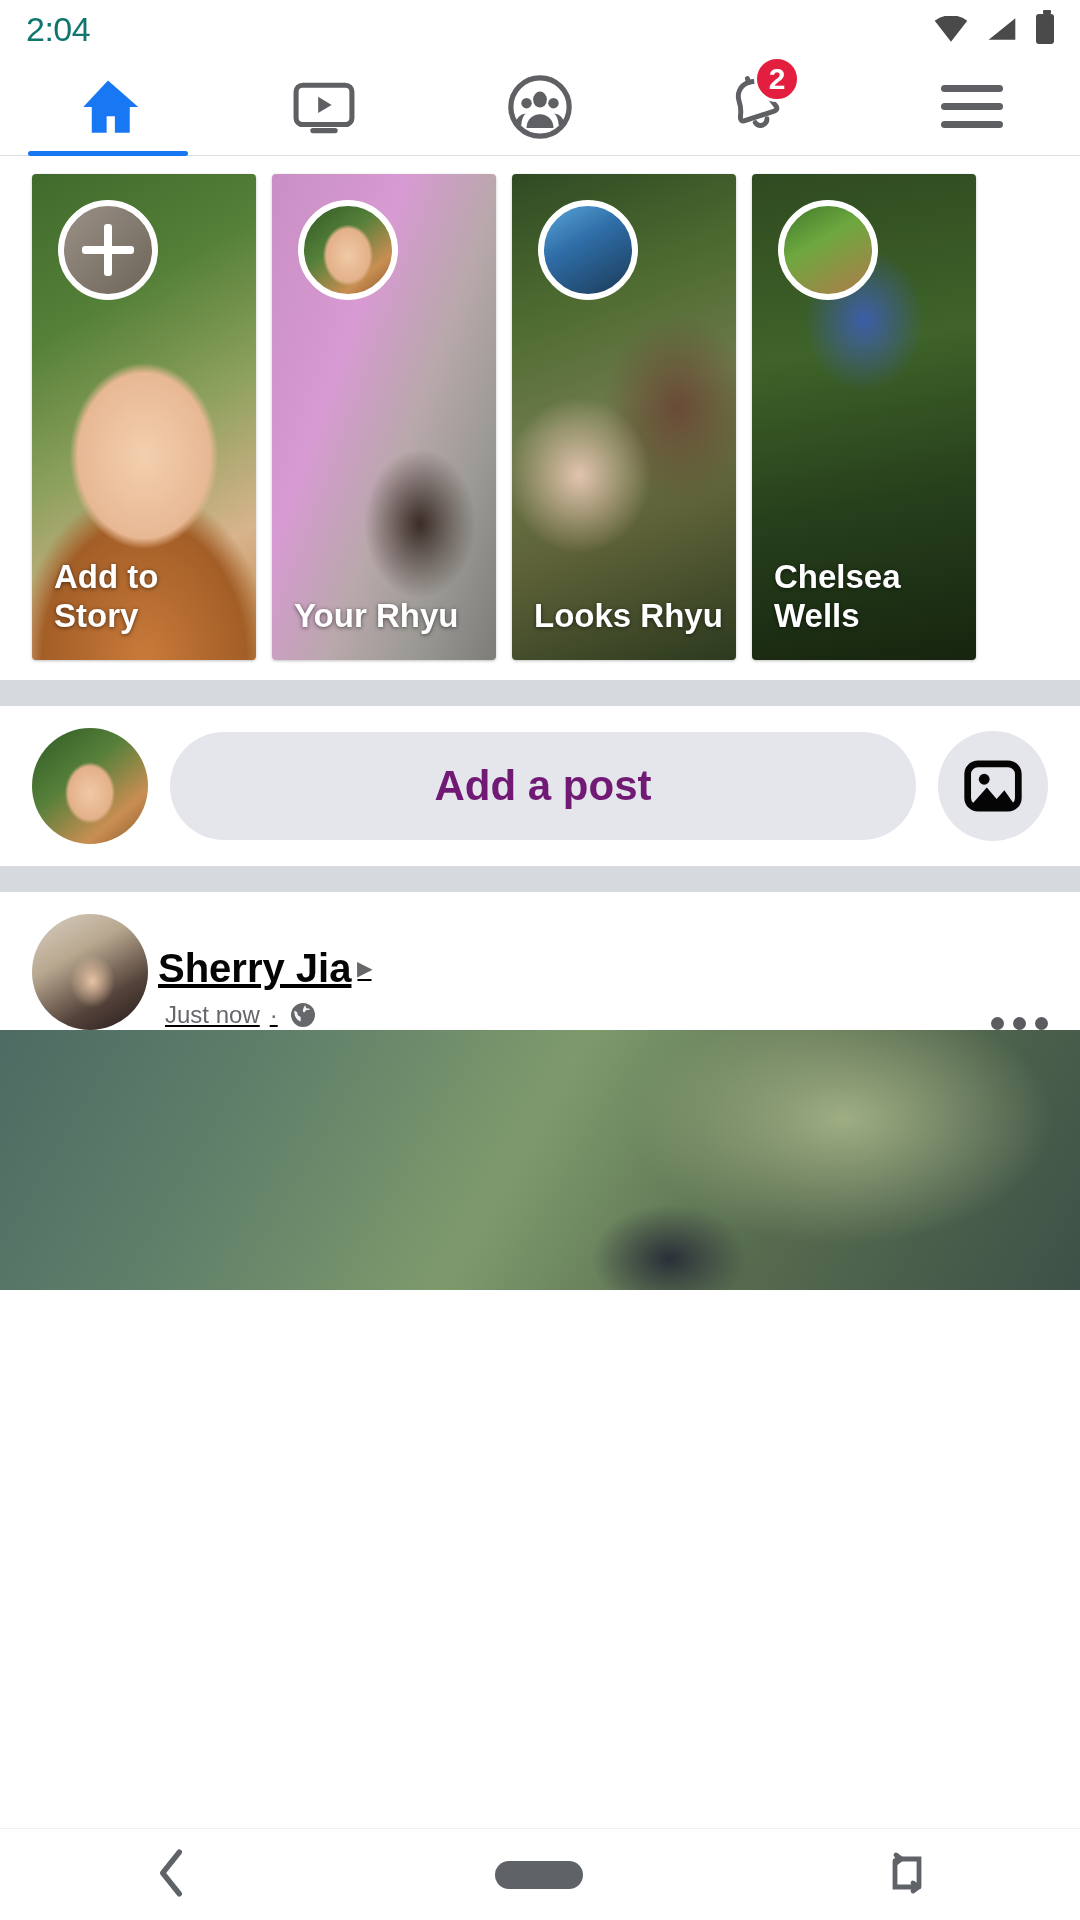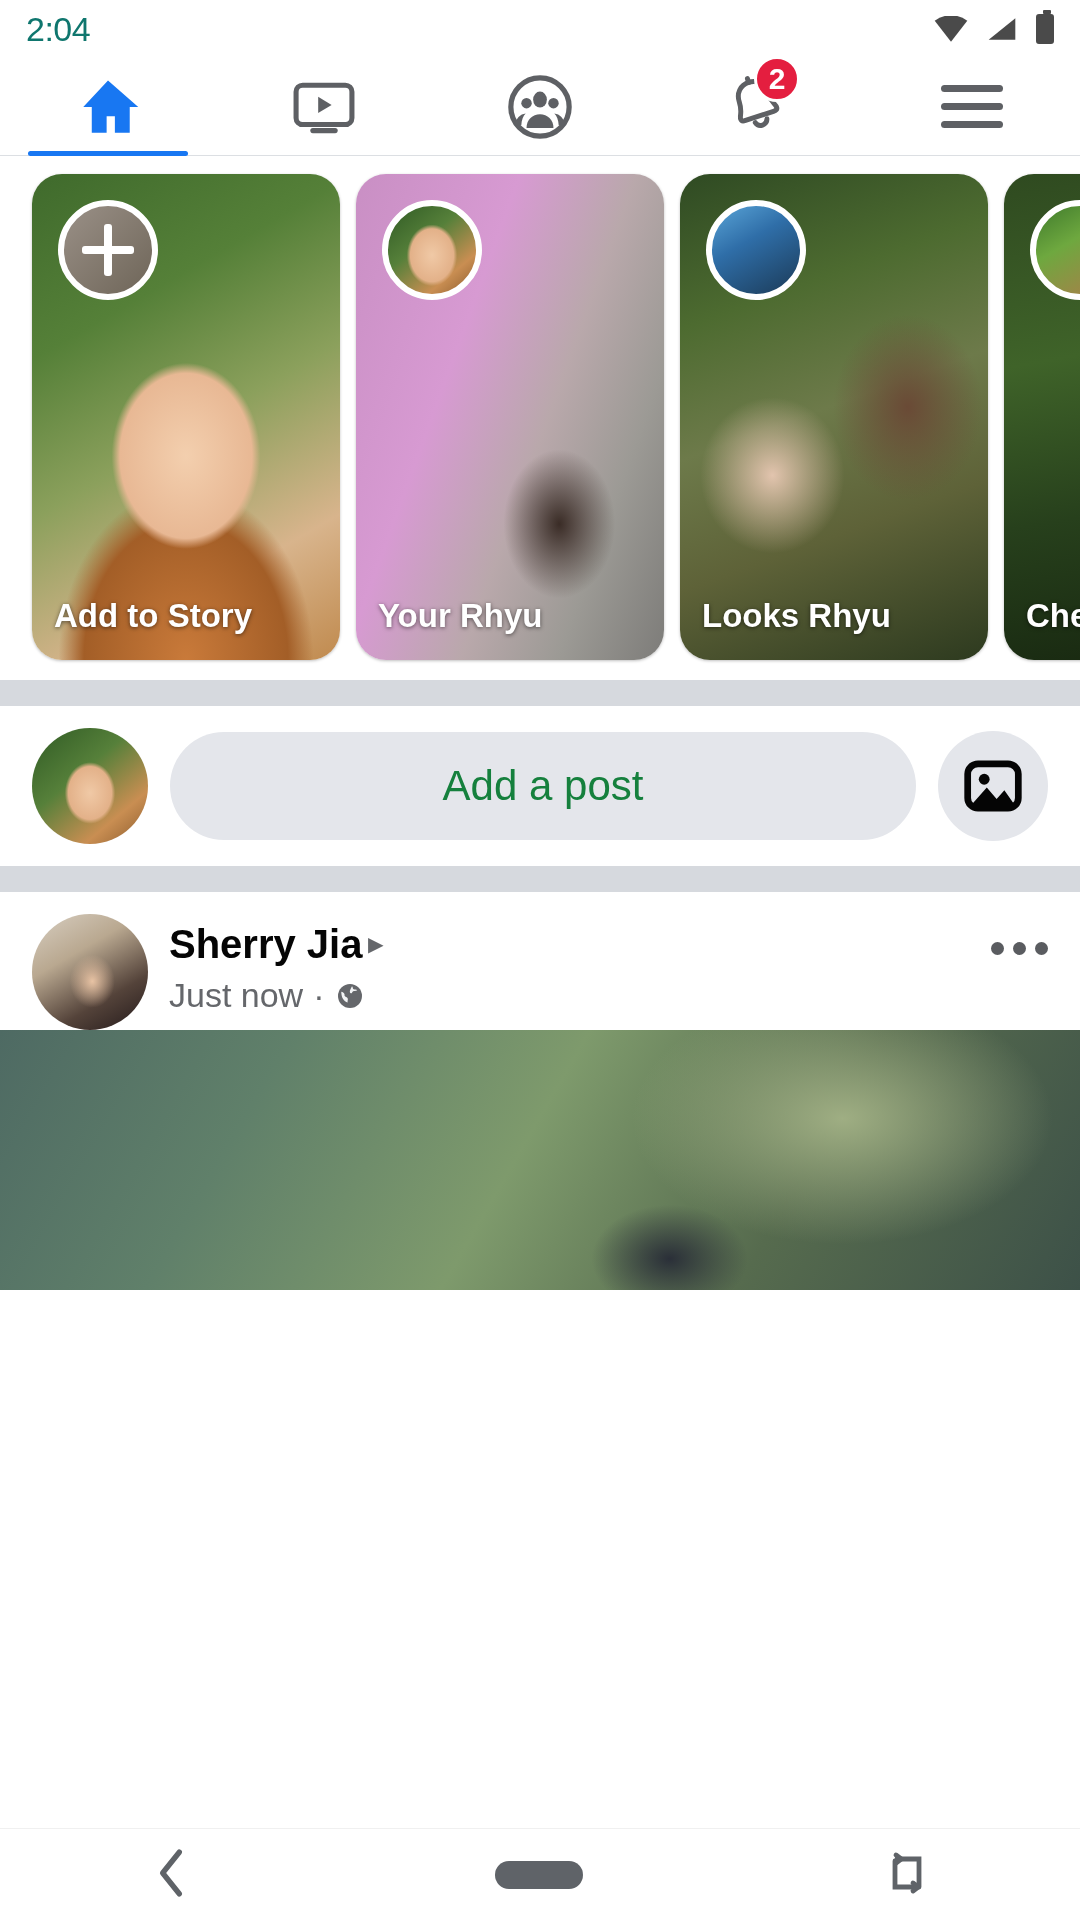--- a/index.html
+++ b/index.html
@@ -64,21 +64,21 @@
   
   .spacer { height:26px; background:#d6d9de; }
 
   
   .stories {
     display:flex; gap:16px; padding:18px 0 20px 32px;
     overflow:hidden;
   }
   .story {
     position:relative; flex:0 0 auto;
-    width:308px; height:486px; border-radius:30px; overflow:hidden;
+    width:224px; height:486px; border-radius:4px; overflow:hidden;
     box-shadow:0 1px 3px rgba(0,0,0,.25);
   }
   .story-bg { position:absolute; inset:0; }
   .story-avatar {
     position:absolute; top:26px; left:26px;
     width:100px; height:100px; border-radius:50%;
     border:6px solid #fff; overflow:hidden;
   }
   .story-avatar.add {
     background:linear-gradient(135deg,#9a9087,#6e6558);
@@ -94,33 +94,33 @@
     text-shadow:0 1px 4px rgba(0,0,0,.55);
   }
 
   
   .composer { display:flex; align-items:center; gap:22px; padding:22px 32px; }
   .comp-avatar { width:116px; height:116px; border-radius:50%; overflow:hidden; flex:0 0 auto; }
   .comp-box {
     flex:1; height:108px; background:#e4e6eb; border-radius:54px;
     display:flex; align-items:center; justify-content:center;
   }
-  .comp-box span { font-size:42px; font-weight:normal; color:#15803d; }
+  .comp-box span { font-size:42px; font-weight:bold; color:#701a75; }
   .comp-photo {
     width:110px; height:110px; border-radius:50%; background:#e4e6eb;
     display:flex; align-items:center; justify-content:center; flex:0 0 auto;
   }
 
   
-  .post-head { display:flex; align-items:flex-start; gap:21px; padding:22px 32px 0 32px; }
+  .post-head { display:flex; align-items:flex-end; gap:10px; padding:22px 32px 0 32px;text-decoration:underline; }
   .post-avatar { width:116px; height:116px; border-radius:50%; overflow:hidden; flex:0 0 auto; }
   .post-meta { flex:1; padding-top:6px; }
   .post-title { font-size:40px; font-weight:bold; color:#050505; line-height:1.2; display:flex; align-items:center; flex-wrap:wrap; gap:6px; }
   .caret { color:#65676b; font-size:28px; }
-  .post-sub { margin-top:8px; font-size:34px; color:#65676b; display:flex; align-items:center; gap:10px; }
+  .post-sub { margin-top:8px; font-size:24px; color:#65676b; display:flex; align-items:center; gap:10px;margin-left:7px; }
   .dots { display:flex; gap:9px; padding-top:28px; }
   .dots i { width:13px; height:13px; background:#5a5c60; border-radius:50%; display:block; }
   .post-body { padding:22px 32px 18px 32px; font-size:41px; line-height:1.34; color:#050505; }
   .post-img { width:1080px; height:260px; position:relative; overflow:hidden; }
 
   
   .sysnav {
     position:absolute; left:0; bottom:0; width:1080px; height:92px;
     background:#fff; display:flex; align-items:center;
     justify-content:space-around; border-top:1px solid #f0f0f0;

